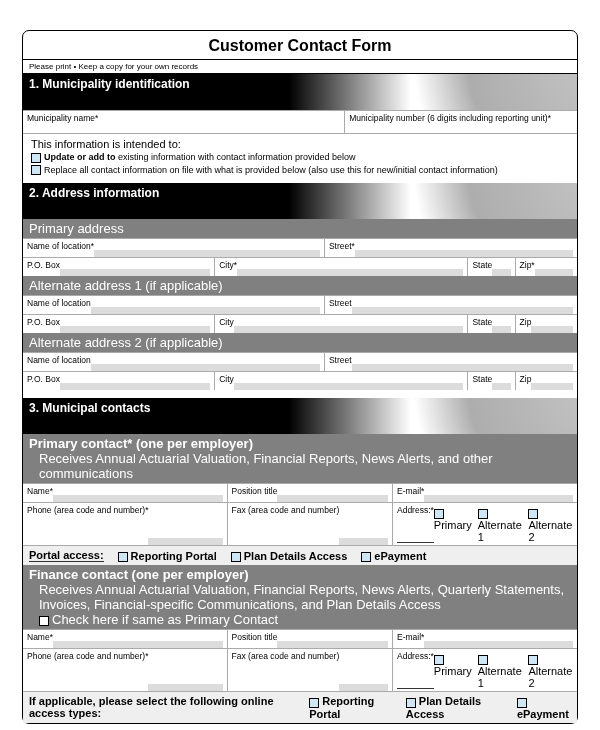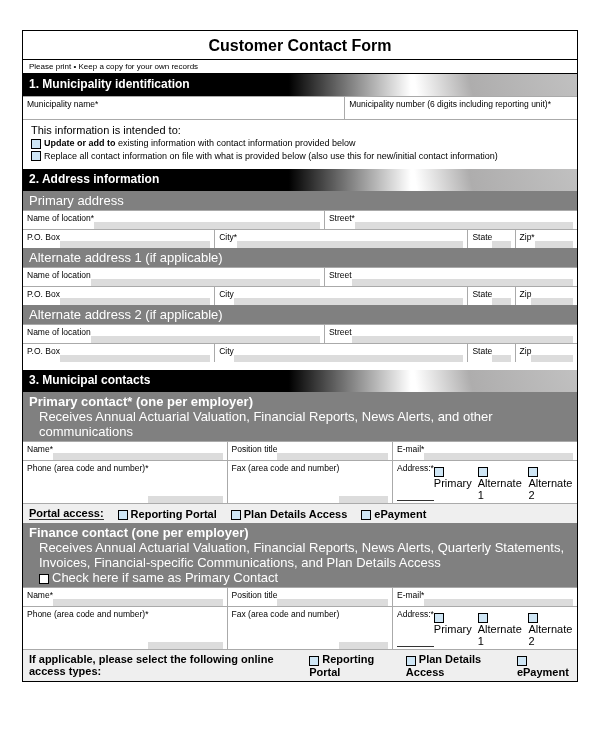--- a/index.html
+++ b/index.html
@@ -8,38 +8,38 @@
     font-size: 9px;
     background: #fff;
     width: 600px;
     height: 730px;
     overflow: hidden;
     padding: 30px 22px;
     color: #000;
   }
   .form {
     border: 1.5px solid #000;
-    border-radius: 0;
+    border-radius: 7px;
     background: #fff;
   }
   h1.title {
     font-size: 16px;
     font-weight: bold;
     text-align: center;
     padding: 6px 0 4px;
     border-bottom: 1px solid #000;
   }
   .note {
     font-size: 8px;
     padding: 2px 6px;
     border-bottom: 1px solid #000;
   }
   .sec-head {
     position: relative;
-    height: 22px;
+    height: 36px;
     background: linear-gradient(to right, #000 0%, #000 48%, transparent 70%);
     color: #fff;
     font-weight: bold;
     font-size: 12px;
     padding: 3px 6px;
     overflow: hidden;
   }
   .sec-head::after {
     content: '';
     position: absolute;

